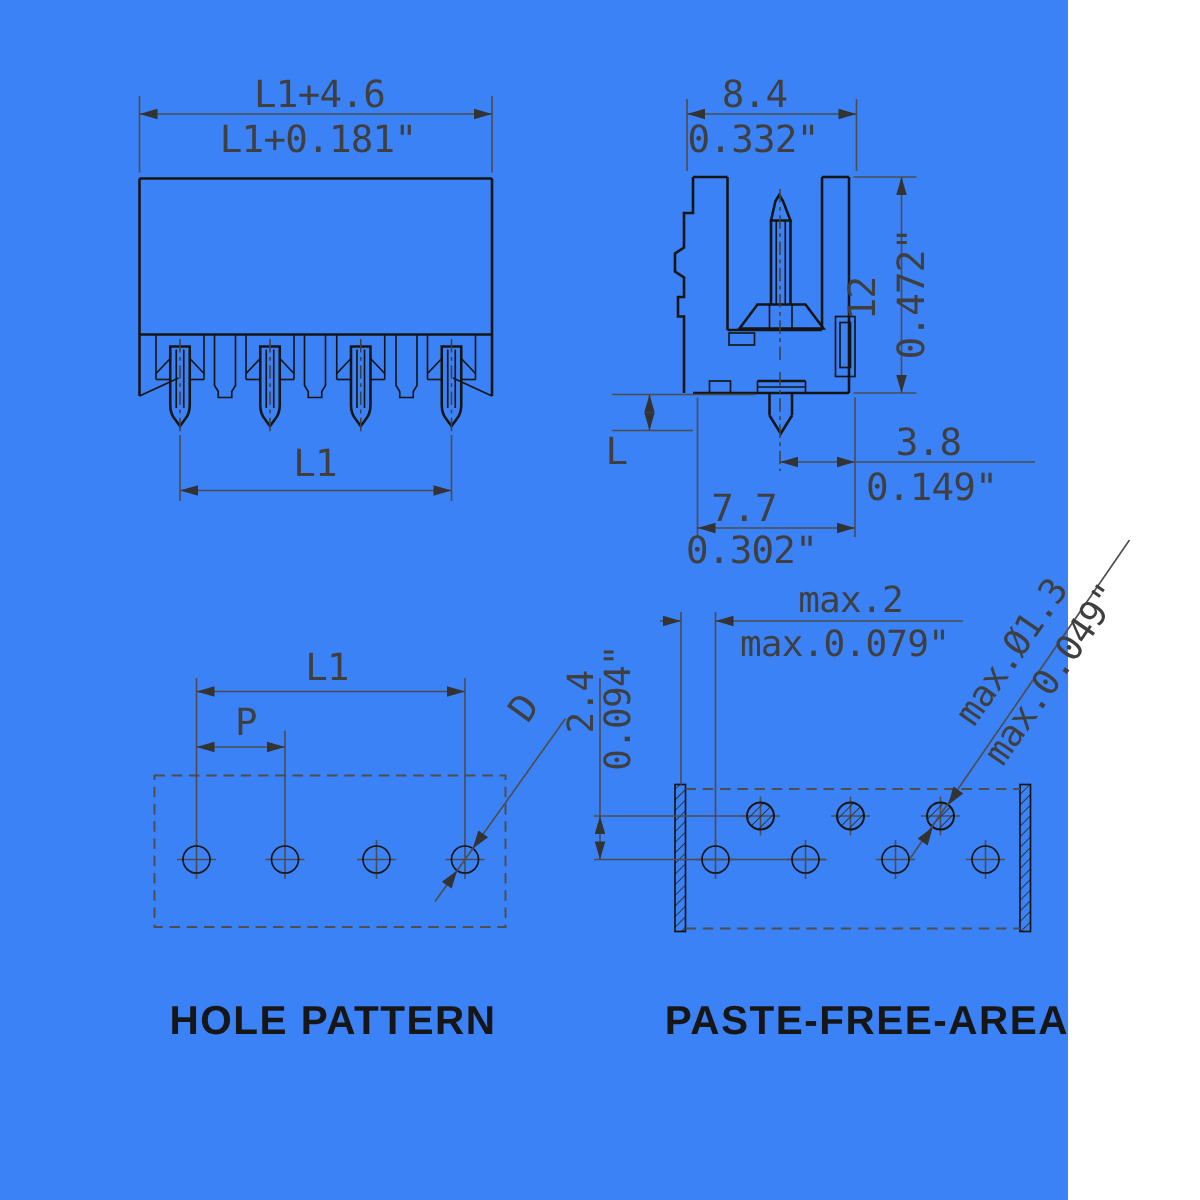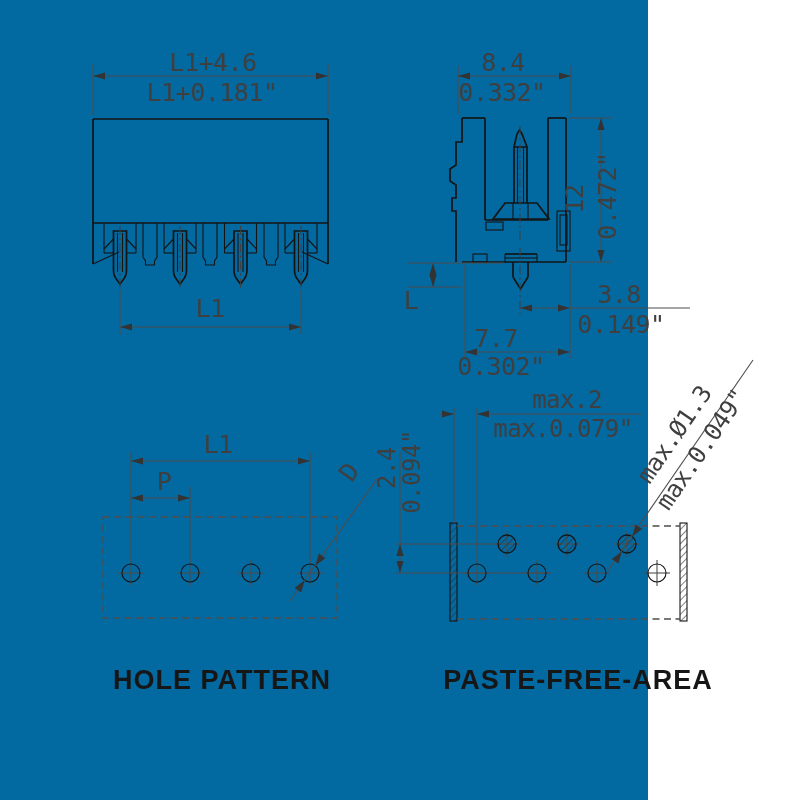--- a/index.html
+++ b/index.html
@@ -1,16 +1,16 @@
 <!DOCTYPE html>
 <html><head>
 <meta charset="utf-8">
 <style>
   html,body{margin:0;padding:0;background:#ffffff;}
-  .page{width:648px;height:800px;background:#0369a1;position:relative;font-family:"DejaVu Sans Mono",monospace;}
+  .page{width:712px;height:800px;background:#3b82f6;position:relative;font-family:"DejaVu Sans Mono",monospace;}
   svg{display:block;}
   
   .o  {stroke:#151515;stroke-width:1.7;fill:none;stroke-linejoin:miter;stroke-linecap:butt;}
   .o2 {stroke:#151515;stroke-width:1.1;fill:none;}
   .d  {stroke:#4d4d4d;stroke-width:1.1;fill:none;}
   .cl {stroke:#3f3f3f;stroke-width:1;fill:none;stroke-dasharray:9 3 2.5 3;}
   .dsh{stroke:#4d4d4d;stroke-width:1.3;fill:none;stroke-dasharray:7 4.5;}
   .ah {fill:#333;stroke:none;}
   
   text.dt{font-family:"DejaVu Sans Mono",monospace;font-size:25px;letter-spacing:-0.5px;fill:#3f3f3f;}

